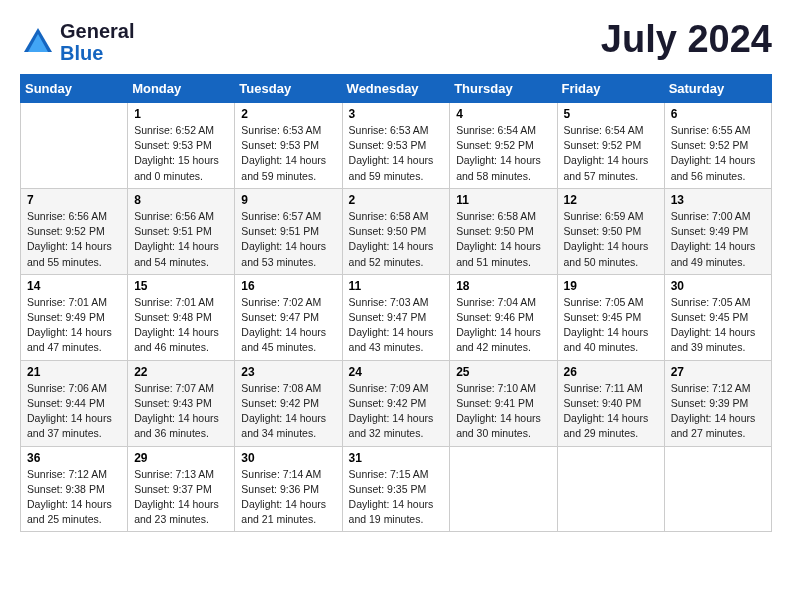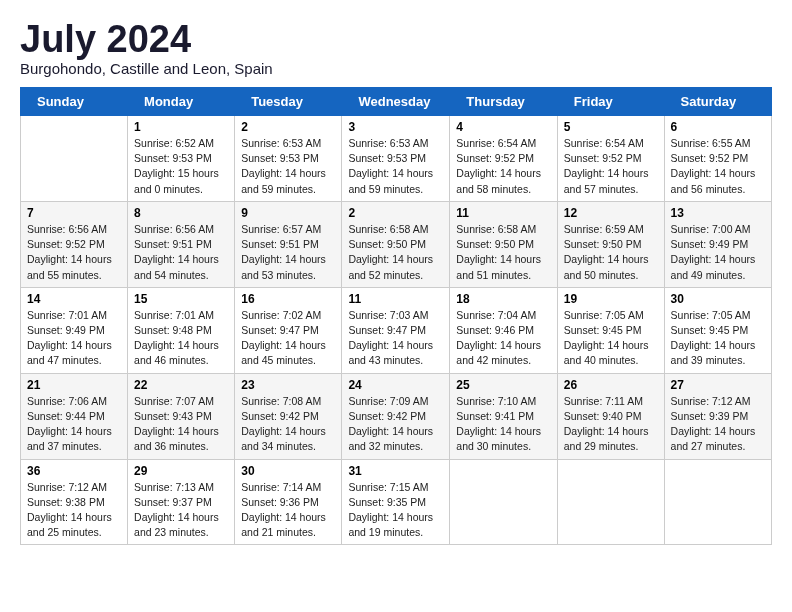--- a/index.html
+++ b/index.html
@@ -47,21 +47,21 @@
     }
     .calendar {
       width: 100%;
       border-collapse: collapse;
       margin-top: 10px;
       font-size: 11px;
     }
     .calendar th {
       background-color: #1565c0;
       color: #fff;
-      padding: 6px 16px;
+      padding: 6px 4px;
       text-align: left;
       font-size: 13px;
       font-weight: bold;
       border: 1px solid #1565c0;
     }
     .calendar td {
       border: 1px solid #ccc;
       padding: 4px 6px;
       vertical-align: top;
       width: 108px;
@@ -84,23 +84,32 @@
     }
     .empty-cell {
       background: #fff !important;
     }
   </style>
 </head>
 <body>
 
 <div>
   <div class="header-top">
+    <div class="logo">
+      <svg class="logo-icon" viewBox="0 0 36 36" xmlns="http://www.w3.org/2000/svg">
+        <polygon points="18,4 32,28 4,28" fill="#1565c0"></polygon>
+        <polygon points="18,10 28,28 8,28" fill="#42a5f5"></polygon>
+      </svg>
+      <div class="logo-text">
+        <span class="logo-general">General</span><br>
+        <span class="logo-blue">Blue</span>
+      </div>
+    </div>
     <div class="title-section">
       <div class="month-title">July 2024</div>
-      <div class="location">Burgohondo, Castille and Leon, Spain</div>
     </div>
   </div>
 
   <table class="calendar">
     <thead>
       <tr>
         <th>Sunday</th>
         <th>Monday</th>
         <th>Tuesday</th>
         <th>Wednesday</th>

